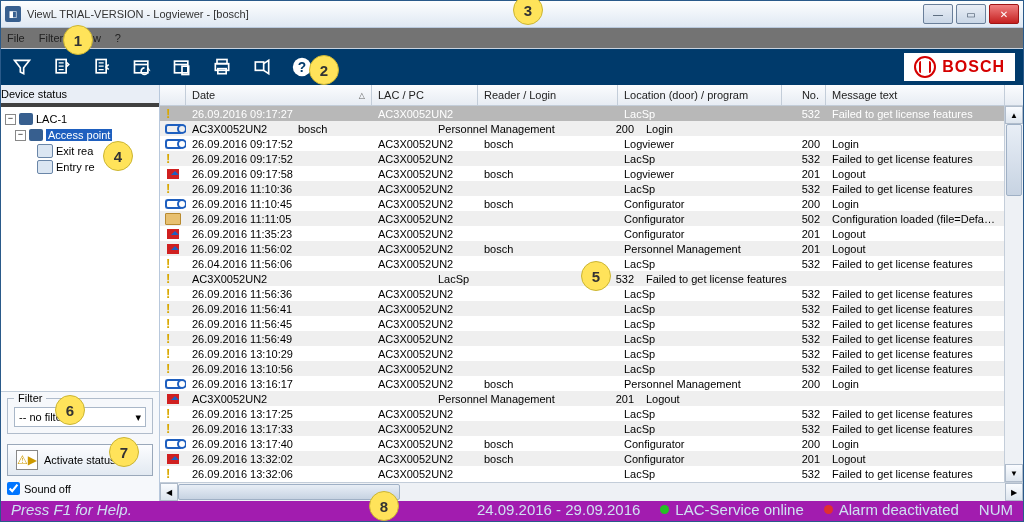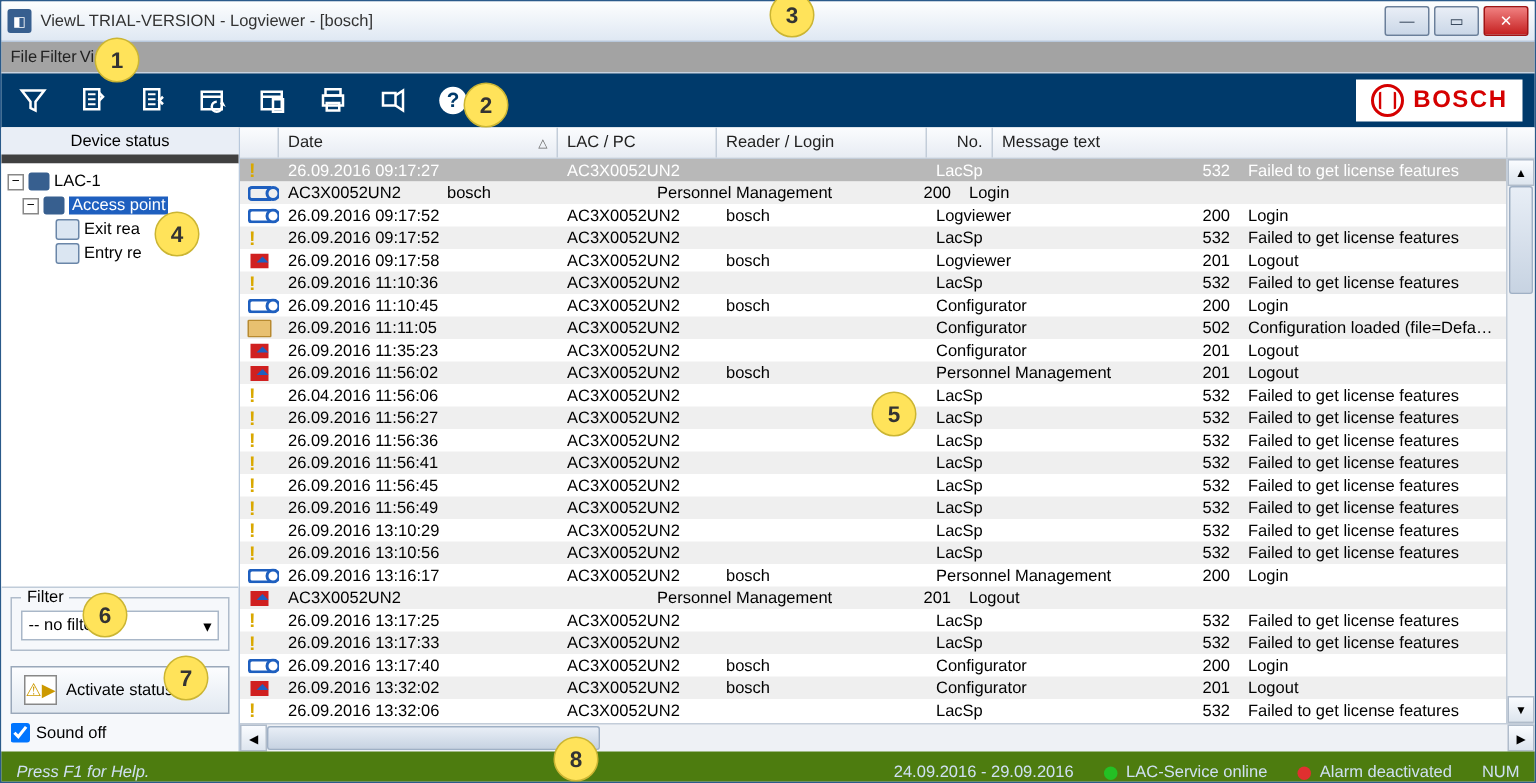--- a/index.html
+++ b/index.html
@@ -4,32 +4,32 @@
 <style>
 html,body{margin:0;padding:0;font-family:Tahoma,Arial,sans-serif;font-size:11px;color:#000;background:#fff}
 .window{width:1024px;height:522px;border:1px solid #2a5a8a;box-sizing:border-box;position:relative;background:#e9eef4;display:flex;flex-direction:column}
 .titlebar{height:26px;background:linear-gradient(#fdfefe,#dfe8f3);display:flex;align-items:center;padding:0 4px;border-bottom:1px solid #b8c8dc}
 .titlebar .app-icon{width:16px;height:16px;margin-right:6px;background:#375f8f;border-radius:2px;display:flex;align-items:center;justify-content:center;color:#fff;font-size:9px}
 .titlebar .title{flex:1;color:#333}
 .win-btns{display:flex;gap:3px}
 .win-btn{width:28px;height:18px;border:1px solid #6a7f9a;border-radius:2px;display:flex;align-items:center;justify-content:center;font-size:10px;cursor:pointer}
 .btn-min,.btn-max{background:linear-gradient(#e9eef6,#cad7e7);color:#3a4a5e}
 .btn-close{background:linear-gradient(#f08080,#c52020);color:#fff;border-color:#a01414}
-.menubar{height:20px;background:#a3a3a3;display:flex;align-items:center;padding:0 6px;gap:2px;border-bottom:1px solid #c8d2df;color:#222}
+.menubar{height:20px;background:#737373;display:flex;align-items:center;padding:0 6px;gap:14px;border-bottom:1px solid #c8d2df;color:#222}
 .menubar span{cursor:pointer}
 .toolbar{height:36px;background:#003a6b;display:flex;align-items:center;padding:0 8px;gap:14px;color:#fff}
 .toolbar .tb-icon{width:26px;height:26px;display:flex;align-items:center;justify-content:center;cursor:pointer}
 .toolbar svg{stroke:#fff;fill:none;stroke-width:2}
 .toolbar .spacer{flex:1}
 .bosch-logo{background:#fff;height:28px;display:flex;align-items:center;padding:0 10px;gap:6px;color:#d50000;font-weight:bold;font-size:16px;letter-spacing:1px}
 .bosch-logo .ring{width:18px;height:18px;border:2px solid #d50000;border-radius:50%;position:relative}
 .bosch-logo .ring::before{content:"";position:absolute;left:3px;top:3px;right:3px;bottom:3px;border:2px solid #d50000;border-top:none;border-bottom:none;border-radius:2px}
 .body{flex:1;display:flex;min-height:0;background:#fff}
 .sidebar{width:158px;border-right:1px solid #b8c8dc;display:flex;flex-direction:column;background:#f6f8fb}
-.side-head{height:18px;background:#e9eef6;border-bottom:6px solid #404040;text-align:center;line-height:18px}
+.side-head{height:18px;background:#e9eef6;border-bottom:4px solid #404040;text-align:left;line-height:18px}
 .tree{flex:1;overflow:auto;padding:4px 2px;font-size:11px;background:#fff;border-bottom:1px solid #c0ccd9}
 .tree-row{display:flex;align-items:center;gap:3px;height:16px;padding-left:2px}
 .tree-row.lvl1{padding-left:12px}
 .tree-row.lvl2{padding-left:34px}
 .tree-row .tw{width:9px;height:9px;border:1px solid #888;font-size:9px;line-height:7px;text-align:center;background:#fff}
 .tree-row .tic{width:14px;height:12px;background:#375f8f;border-radius:2px}
 .tree-row .tic.doc{background:#dbe6f2;border:1px solid #6a86a8}
 .tree-row.sel .lbl{background:#1e5fbf;color:#fff;padding:0 2px}
 .filter-box{border:1px solid #b0bccb;margin:6px;padding:8px 6px 6px;position:relative;background:#f6f8fb}
 .filter-box .cap{position:absolute;top:-7px;left:6px;background:#f6f8fb;padding:0 4px}
@@ -65,21 +65,21 @@
 .ic-logout::after{content:"";position:absolute;left:4px;top:-2px;width:0;height:0;border:4px solid transparent;border-bottom-color:#1e5fbf}
 .ic-folder{width:14px;height:10px;background:#e8c070;border:1px solid #b88a30;border-radius:1px}
 .vscroll{position:absolute;right:0;top:0;bottom:0;width:18px;background:#eef1f5;border-left:1px solid #c3cdd9;display:flex;flex-direction:column}
 .vscroll .arr{height:16px;background:linear-gradient(#fafcff,#dde5ee);border:1px solid #b0bccb;display:flex;align-items:center;justify-content:center;font-size:8px;cursor:pointer}
 .vscroll .track{flex:1;position:relative}
 .vscroll .thumb{position:absolute;left:1px;right:1px;top:0;height:70px;background:linear-gradient(#e8eef6,#c7d3e2);border:1px solid #9fb0c5;border-radius:2px;cursor:pointer}
 .hscroll{height:18px;background:#eef1f5;border-top:1px solid #c3cdd9;display:flex;margin-left:0}
 .hscroll .harr{width:16px;background:linear-gradient(#fafcff,#dde5ee);border:1px solid #b0bccb;display:flex;align-items:center;justify-content:center;font-size:8px;cursor:pointer}
 .hscroll .htrack{flex:1;position:relative}
 .hscroll .hthumb{position:absolute;top:1px;bottom:1px;left:0;width:220px;background:linear-gradient(#e8eef6,#c7d3e2);border:1px solid #9fb0c5;border-radius:2px;cursor:pointer}
-.statusbar{height:20px;background:#4d7c0f;color:#cfe0f2;display:flex;align-items:flex-end;font-size:11px}
+.statusbar{height:20px;background:#a21caf;color:#cfe0f2;display:flex;align-items:flex-start;font-size:15px}
 .statusbar .sseg{padding:0 10px;display:flex;align-items:center;gap:6px}
 .statusbar .f1{flex:1;font-style:italic}
 .dot{width:9px;height:9px;border-radius:50%}
 .dot.g{background:#24c024}
 .dot.r{background:#e03030}
 .callout{position:absolute;width:28px;height:28px;border-radius:50%;background:#ffe35a;border:1px solid #cbb533;display:flex;align-items:center;justify-content:center;font-weight:bold;font-size:15px;color:#333;z-index:50;pointer-events:none}
 .sort-ind{font-size:8px;color:#666}
 </style>
 </head>
 <body>
@@ -205,20 +205,21 @@
 
     <div class="grid">
       <div class="grid-head">
         <div class="gh col-ic"></div>
         <div class="gh col-date">
             <span>Date</span>
             <span class="sort-ind">△</span>
           </div>
         <div class="gh col-lac">LAC / PC</div>
         <div class="gh col-reader">Reader / Login</div>
+        <div class="gh col-loc">Location (door) / program</div>
         <div class="gh col-no">No.</div>
         <div class="gh col-msg">Message text</div>
         <div class="gh col-sb"></div>
       </div>
       <div class="grid-body">
         <div class="rows" id="rows">
             <div class="row sel">
               <div class="cell col-ic">
                 <span class="ic ic-warn">!</span>
               </div>
@@ -335,21 +336,20 @@
               <div class="cell col-lac">AC3X0052UN2</div>
               <div class="cell col-reader"></div>
               <div class="cell col-loc">LacSp</div>
               <div class="cell col-no">532</div>
               <div class="cell col-msg">Failed to get license features</div>
             </div>
             <div class="row alt">
               <div class="cell col-ic">
                 <span class="ic ic-warn">!</span>
               </div>
-              <div class="cell col-date">26.09.2016 11:56:27</div>
               <div class="cell col-lac">AC3X0052UN2</div>
               <div class="cell col-reader"></div>
               <div class="cell col-loc">LacSp</div>
               <div class="cell col-no">532</div>
               <div class="cell col-msg">Failed to get license features</div>
             </div>
             <div class="row">
               <div class="cell col-ic">
                 <span class="ic ic-warn">!</span>
               </div>

